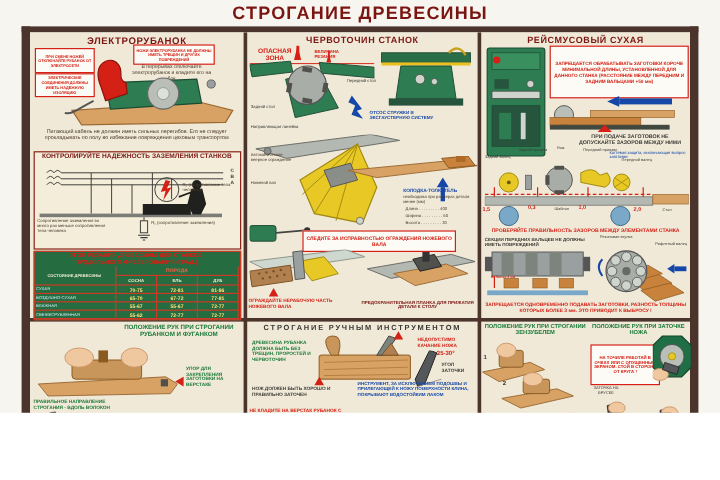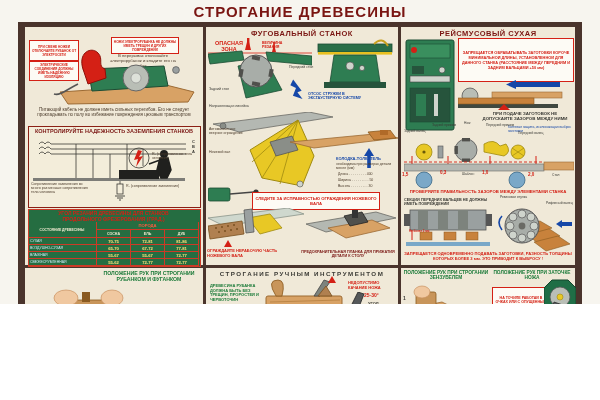--- a/index.html
+++ b/index.html
@@ -1,16 +1,16 @@
 <!DOCTYPE html>
 <html><head>
 <meta charset="utf-8">
 <style>
   html,body{margin:0;padding:0;}
-  #page{position:relative;width:600px;height:304px;background:#f7f5ef;overflow:hidden;
+  #page{position:relative;width:600px;height:344px;background:#f7f5ef;overflow:hidden;
         font-family:"Liberation Sans",sans-serif;text-decoration:underline;}
   .t{position:absolute;line-height:1.13;font-family:"Liberation Sans",sans-serif;color:#4a3a2a;}
   .b{font-weight:bold}.c{text-align:center}
   .red{color:#d42015}.dkred{color:#7a1512}.grn{color:#1a7a38}.blu{color:#1547a8}.dark{color:#3a3a35}
   .abs{position:absolute}
   .warnbox{position:absolute;border:1px solid #d42015;background:#fdfbf5;color:#d42015;
            font-weight:bold;text-align:center;display:flex;align-items:center;justify-content:center;padding:1px;}
   .frame{position:absolute;background:#4a342c;}
   .tri-up{position:absolute;width:0;height:0;border-left:4px solid transparent;border-right:4px solid transparent;border-bottom:7px solid #d42015;}
   .tri-left{position:absolute;width:0;height:0;border-top:4px solid transparent;border-bottom:4px solid transparent;border-right:7px solid #d42015;}
@@ -31,20 +31,21 @@
 
   <div class="frame" style="left:18px;top:22px;width:564px;height:5px;"></div>
   <div class="frame" style="left:18px;top:22px;width:7px;height:370px;"></div>
   <div class="frame" style="left:575px;top:22px;width:7px;height:370px;"></div>
   <div class="frame" style="left:18px;top:385px;width:564px;height:7px;"></div>
   <div class="abs" style="left:25px;top:27px;width:550px;height:358px;background:#f0e9d8;"></div>
   <div class="frame" style="left:203px;top:27px;width:3px;height:358px;"></div>
   <div class="frame" style="left:398px;top:27px;width:3px;height:358px;"></div>
   <div class="frame" style="left:25px;top:265px;width:550px;height:3px;"></div>
 
+  <div class="t b c dkred" style="left:25px;top:30px;width:178px;font-size:8px;letter-spacing:.5px;">ЭЛЕКТРОРУБАНОК</div>
   <div class="warnbox" style="left:29px;top:40px;width:46px;height:17px;font-size:3.2px;">ПРИ СМЕНЕ НОЖЕЙ ОТКЛЮЧАЙТЕ РУБАНОК ОТ ЭЛЕКТРОСЕТИ</div>
   <div class="warnbox" style="left:29px;top:61px;width:46px;height:16px;font-size:3.2px;">ЭЛЕКТРИЧЕСКИЕ СОЕДИНЕНИЯ ДОЛЖНЫ ИМЕТЬ НАДЕЖНУЮ ИЗОЛЯЦИЮ</div>
   <div class="warnbox" style="left:111px;top:37px;width:64px;height:13px;font-size:3.2px;">НОЖИ ЭЛЕКТРОРУБАНКА НЕ ДОЛЖНЫ ИМЕТЬ ТРЕЩИН И ДРУГИХ ПОВРЕЖДЕНИЙ</div>
   <div class="t c" style="left:109px;top:54px;width:68px;font-size:4.3px;">В перерывах отключайте электрорубанок и кладите его на бок</div>
   <svg class="abs" style="left:48px;top:42px;" width="152" height="64" viewBox="0 0 152 64">
     <polygon points="12,50 118,43 146,50 140,60 20,62" fill="#d8a265" stroke="#9c6a33" stroke-width="1"></polygon>
     <polygon points="40,27 116,24 120,44 44,49" fill="#2e7d52" stroke="#1c4c34" stroke-width="1"></polygon>
     <circle cx="88" cy="36" r="13" fill="#b9beb6" stroke="#666" stroke-width="1"></circle>
     <circle cx="88" cy="36" r="5" fill="#dde1d9" stroke="#888" stroke-width=".6"></circle>
     <path d="M36,30 C28,10 44,4 50,11 C56,17 49,24 57,27 L58,36 L40,42 Z" fill="#d42015" stroke="#8d1009" stroke-width="1"></path>
@@ -107,21 +108,21 @@
     <div class="ag-s">ВЛАЖНАЯ</div>
     <div class="ag-v">55-67</div>
     <div class="ag-v">55-67</div>
     <div class="ag-v">72-77</div>
     <div class="ag-s">СВЕЖЕСРУБЛЕННАЯ</div>
     <div class="ag-v">55-62</div>
     <div class="ag-v">72-77</div>
     <div class="ag-v">72-77</div>
   </div>
 
-  <div class="t b c dkred" style="left:206px;top:30px;width:192px;font-size:7.5px;letter-spacing:.5px;">ФУГОВАЛЬНЫЙ СТАНОК</div>
+  <div class="t b c dkred" style="left:206px;top:30px;width:192px;font-size:7.5px;letter-spacing:.5px;">ЧЕРВОТОЧИН СТАНОК</div>
   <div class="t b c red" style="left:211px;top:40px;width:36px;font-size:5.5px;">ОПАСНАЯ ЗОНА</div>
   <div class="t b red" style="left:262px;top:41px;width:28px;font-size:3.6px;">ВЕЛИЧИНА РЕЗАНИЯ</div>
   <svg class="abs" style="left:208px;top:38px;" width="104" height="62" viewBox="0 0 104 62">
     <polygon points="40,0 37,12 43,12" fill="#d42015"></polygon>
       <rect x="39" y="0" width="2.4" height="8" fill="#d42015"></rect>
     <polygon points="66,6 64,14 68,14" fill="#d42015"></polygon>
       <rect x="65.2" y="4" width="1.6" height="6" fill="#d42015"></rect>
     <line x1="0" y1="15" x2="104" y2="15" stroke="#d42015" stroke-width=".8"></line>
     <polygon points="0,16 34,13 36,22 2,26" fill="#2e7d52" stroke="#1c4c34" stroke-width=".8"></polygon>
     <polygon points="58,14 104,18 104,27 60,23" fill="#2e7d52" stroke="#1c4c34" stroke-width=".8"></polygon>

